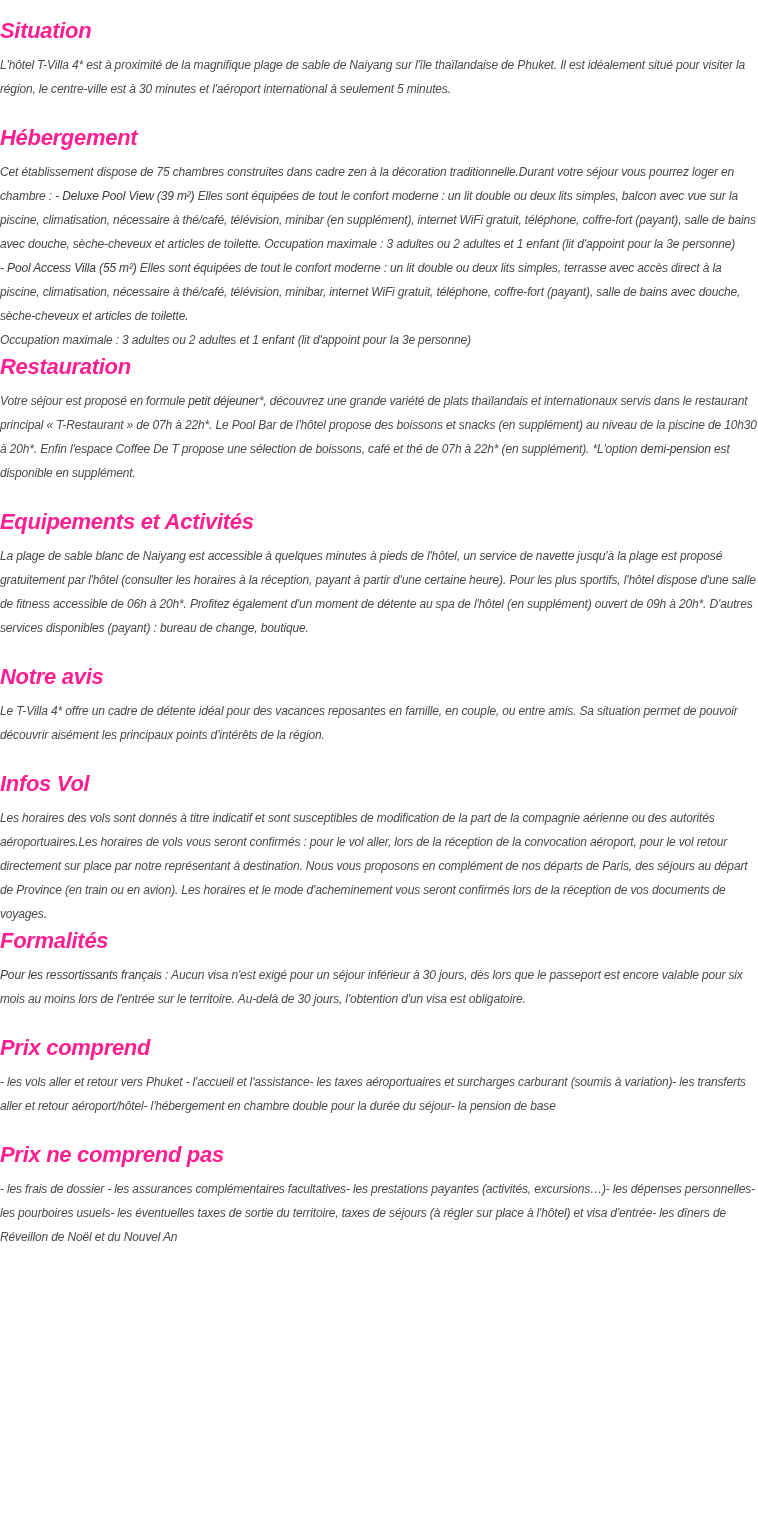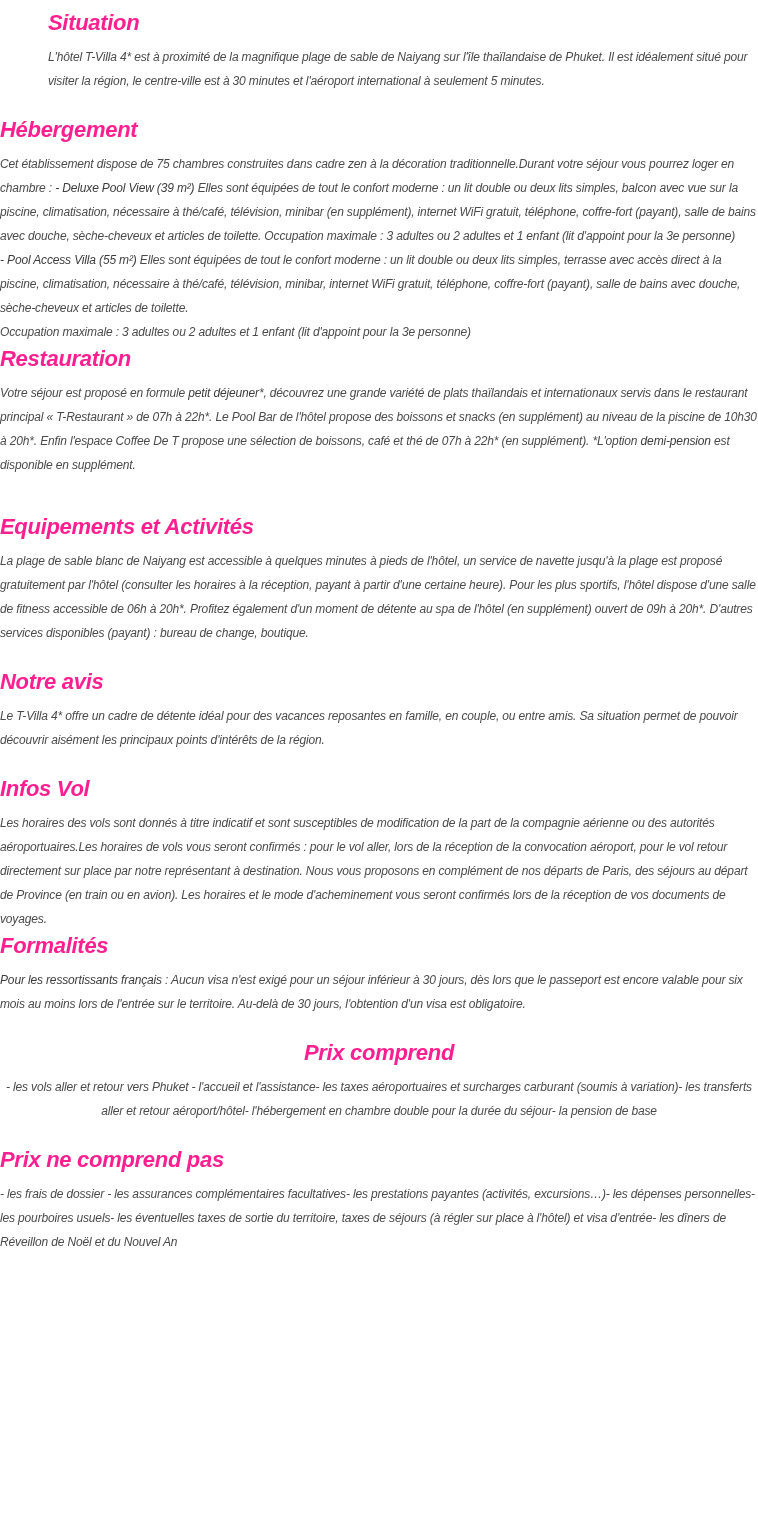--- a/index.html
+++ b/index.html
@@ -44,21 +44,21 @@
     }
     .section .body b {
       font-weight: normal;
       color: #3c3c3c;
     }
   </style>
 </head>
 <body>
 
 <div class="page">
-  <div class="section" style="margin-top:8px;padding-left:48px;">
+  <div class="section" style="margin-top:16px;">
     <h2>Situation</h2>
     <div class="body">
       <p><span>L'hôtel T-Villa 4* est à proximité de la magnifique plage de sable de Naiyang sur l'île thaïlandaise de Phuket. Il est idéalement situé pour visiter la région, le centre-ville est à 30 minutes et l'aéroport international à seulement 5 minutes.</span></p>
     </div>
   </div>
 
   <div class="section" style="margin-top:22px;">
     <h2>Hébergement</h2>
     <div class="body">
       <p><span>Cet établissement dispose de 75 chambres construites dans cadre zen à la décoration traditionnelle.Durant votre séjour vous pourrez loger en chambre : </span><b>- Deluxe Pool View (39 m²)</b><span> Elles sont équipées de tout le confort moderne : un lit double ou deux lits simples, balcon avec vue sur la piscine, climatisation, nécessaire à thé/café, télévision, minibar (en supplément), internet WiFi gratuit, téléphone, coffre-fort (payant), salle de bains avec douche, sèche-cheveux et articles de toilette. Occupation maximale : 3 adultes ou 2 adultes et 1 enfant (lit d'appoint pour la 3e personne)</span></p>
@@ -67,21 +67,21 @@
     </div>
   </div>
 
   <div class="section" style="">
     <h2>Restauration</h2>
     <div class="body">
       <p><span>Votre séjour est proposé en formule </span><b>petit déjeuner</b><span>*, découvrez une grande variété de plats thaïlandais et internationaux servis dans le restaurant principal « T-Restaurant » de 07h à 22h*. Le Pool Bar de l'hôtel propose des boissons et snacks (en supplément) au niveau de la piscine de 10h30 à 20h*. Enfin l'espace Coffee De T propose une sélection de boissons, café et thé de 07h à 22h* (en supplément). *L'option </span><b>demi-pension</b><span> est disponible en supplément.</span></p>
     </div>
   </div>
 
-  <div class="section" style="margin-top:35px;">
+  <div class="section" style="margin-top:22px;">
     <h2>Equipements et Activités</h2>
     <div class="body">
       <p><span>La plage de sable blanc de Naiyang est accessible à quelques minutes à pieds de l'hôtel, un service de navette jusqu'à la plage est proposé gratuitement par l'hôtel (consulter les horaires à la réception, payant à partir d'une certaine heure). Pour les plus sportifs, l'hôtel dispose d'une salle de fitness accessible de 06h à 20h*. Profitez également d'un moment de détente au spa de l'hôtel (en supplément) ouvert de 09h à 20h*. D'autres services disponibles (payant) : bureau de change, boutique.</span></p>
     </div>
   </div>
 
   <div class="section" style="margin-top:22px;">
     <h2>Notre avis</h2>
     <div class="body">
       <p><span>Le T-Villa 4* offre un cadre de détente idéal pour des vacances reposantes en famille, en couple, ou entre amis. Sa situation permet de pouvoir découvrir aisément les principaux points d'intérêts de la région.</span></p>
@@ -95,21 +95,21 @@
     </div>
   </div>
 
   <div class="section" style="">
     <h2>Formalités</h2>
     <div class="body">
       <p><b>Pour les ressortissants français</b><span> : Aucun visa n'est exigé pour un séjour inférieur à 30 jours, dès lors que le passeport est encore valable pour six mois au moins lors de l'entrée sur le territoire. Au-delà de 30 jours, l'obtention d'un visa est obligatoire.</span></p>
     </div>
   </div>
 
-  <div class="section" style="margin-top:22px;text-align:center;">
+  <div class="section" style="margin-top:22px;">
     <h2>Prix comprend</h2>
     <div class="body">
       <p><span>- les vols aller et retour vers Phuket - l'accueil et l'assistance- les taxes aéroportuaires et surcharges carburant (soumis à variation)- les transferts aller et retour aéroport/hôtel- l'hébergement en chambre double pour la durée du séjour- la pension de base</span></p>
     </div>
   </div>
 
   <div class="section" style="margin-top:22px;">
     <h2>Prix ne comprend pas</h2>
     <div class="body">
       <p><span>- les frais de dossier - les assurances complémentaires facultatives- les prestations payantes (activités, excursions…)- les dépenses personnelles- les pourboires usuels- les éventuelles taxes de sortie du territoire, taxes de séjours (à régler sur place à l'hôtel) et visa d'entrée- les dîners de Réveillon de Noël et du Nouvel An</span></p>

